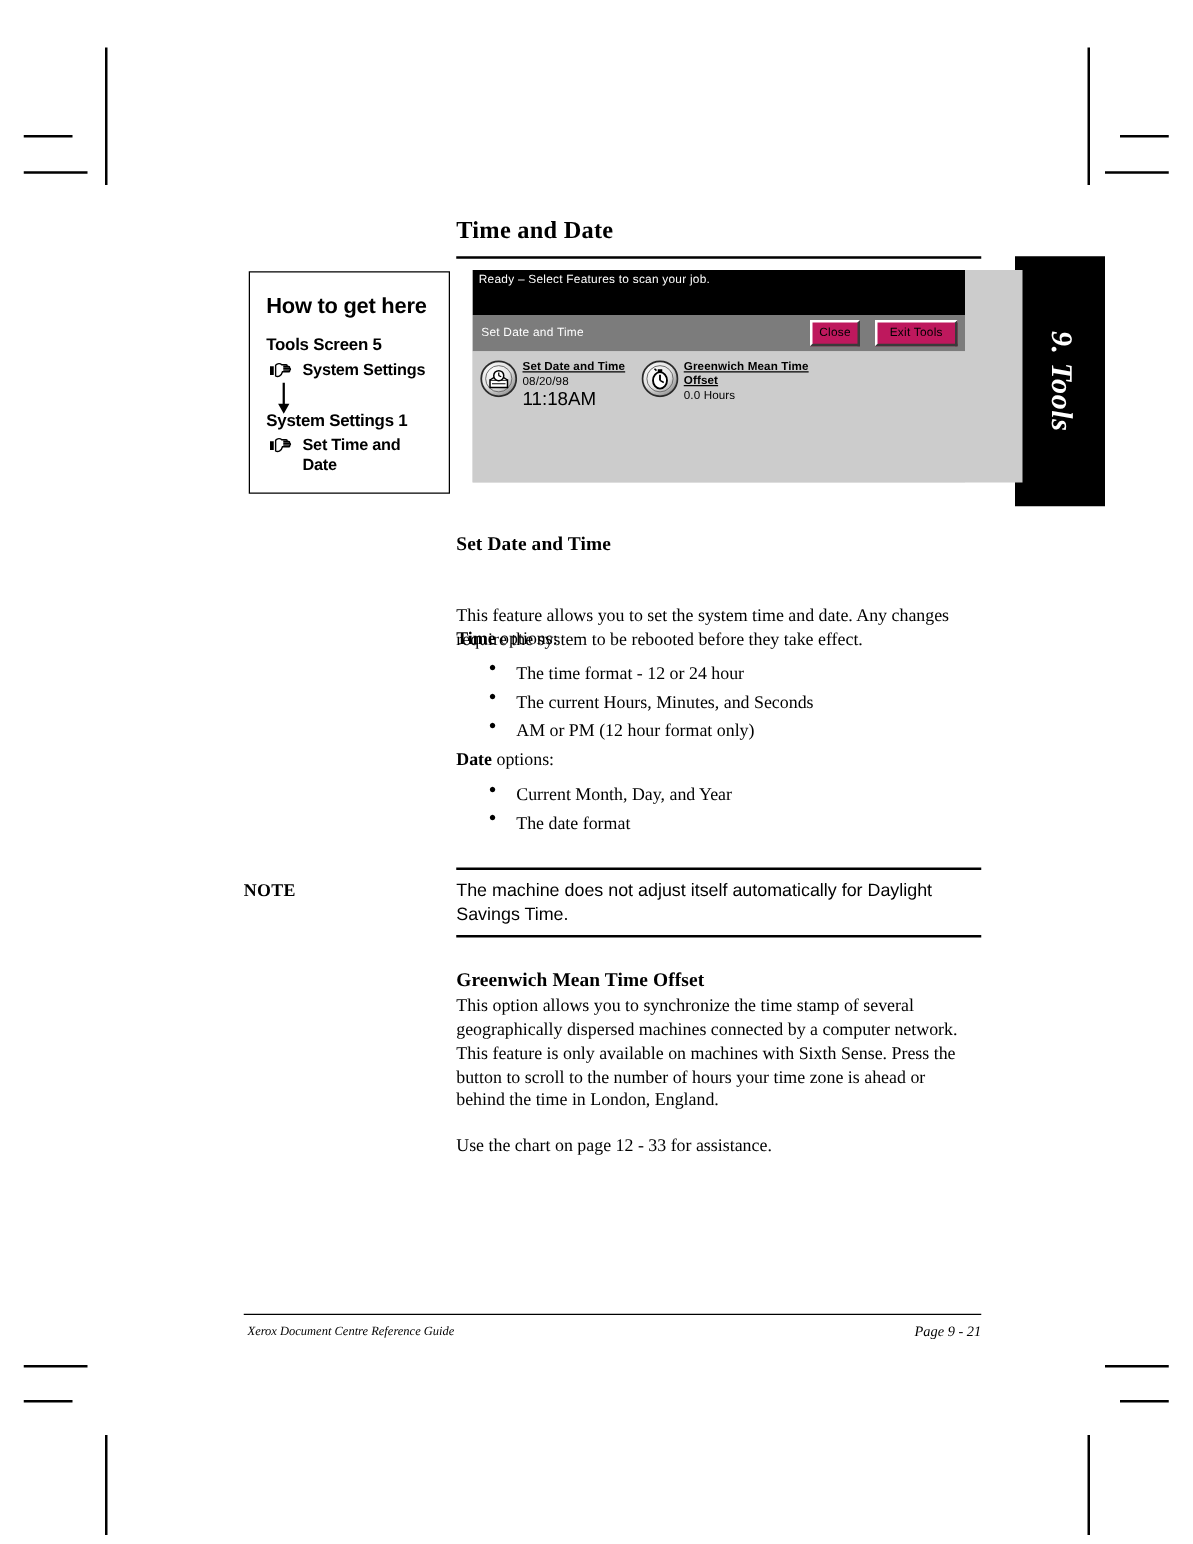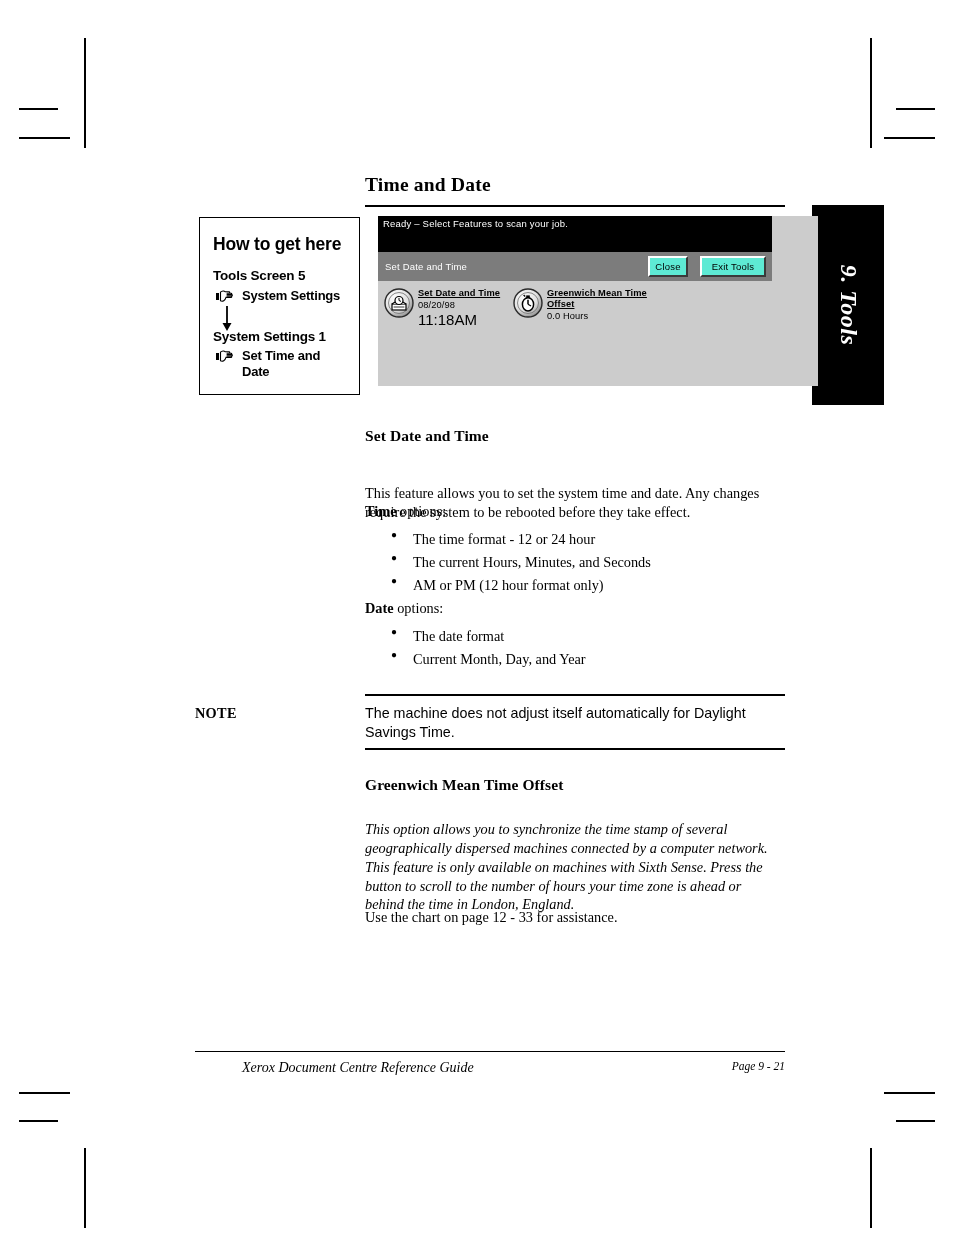--- a/index.html
+++ b/index.html
@@ -146,21 +146,21 @@
     position: absolute;
     left: 7px; top: 9px;
     font-size: 9.5px;
     color: #ffffff;
     letter-spacing: 0.2px;
   }
   .ui-btn {
     position: absolute;
     top: 4px;
     height: 21px;
-    background: #5eead4;
+    background: #be185d;
     border-top: 2px solid #ffffff;
     border-left: 2px solid #ffffff;
     border-right: 2px solid #3a3a3a;
     border-bottom: 2px solid #3a3a3a;
     box-sizing: border-box;
     font-size: 9.5px;
     color: #000;
     text-align: center;
     line-height: 17px;
     letter-spacing: 0.2px;
@@ -290,22 +290,21 @@
     position: absolute;
     left: 195px; top: 1051px;
     width: 590px; height: 1.2px;
     background: #000;
   }
   .footer-left {
     position: absolute;
     left: 198px; top: 1060px;
     font-family: "Liberation Serif", serif;
     font-style: italic;
-    font-size: 14px;
-    margin-left: 44px;
+    font-size: 10px;
   }
   .footer-right {
     position: absolute;
     right: 169px; top: 1060px;
     font-family: "Liberation Serif", serif;
     font-style: italic;
     font-size: 11.5px;
   }
 </style>
 </head>
@@ -444,30 +443,30 @@
     <li>The time format - 12 or 24 hour</li>
     <li>The current Hours, Minutes, and Seconds</li>
     <li>AM or PM (12 hour format only)</li>
   </ul>
 
   <div class="lead" style="top:600px;">
     <b>Date</b><span> options:</span>
   </div>
 
   <ul class="bullets" style="top:625px;">
+    <li>Current Month, Day, and Year</li>
     <li>The date format</li>
-    <li>Current Month, Day, and Year</li>
   </ul>
 
   <div class="note-rule top"></div>
   <div class="note-label">NOTE</div>
   <div class="note-text">The machine does not adjust itself automatically for Daylight Savings Time.</div>
   <div class="note-rule bot"></div>
 
   <div class="sec-head" style="top:776px;">Greenwich Mean Time Offset</div>
-  <div class="para" style="top:820px; width:412px;font-style:italic;">This option allows you to synchronize the time stamp of several geographically dispersed machines connected by a computer network. This feature is only available on machines with Sixth Sense. Press the button to scroll to the number of hours your time zone is ahead or behind the time in London, England.</div>
+  <div class="para" style="top:796px; width:412px;">This option allows you to synchronize the time stamp of several geographically dispersed machines connected by a computer network. This feature is only available on machines with Sixth Sense. Press the button to scroll to the number of hours your time zone is ahead or behind the time in London, England.</div>
   <div class="para" style="top:908px;">Use the chart on page 12 - 33 for assistance.</div>
 
   <div class="footer-rule"></div>
   <div class="footer-left">Xerox Document Centre Reference Guide</div>
   <div class="footer-right">Page 9 - 21</div>
 
 </div>
 
 </body></html>

